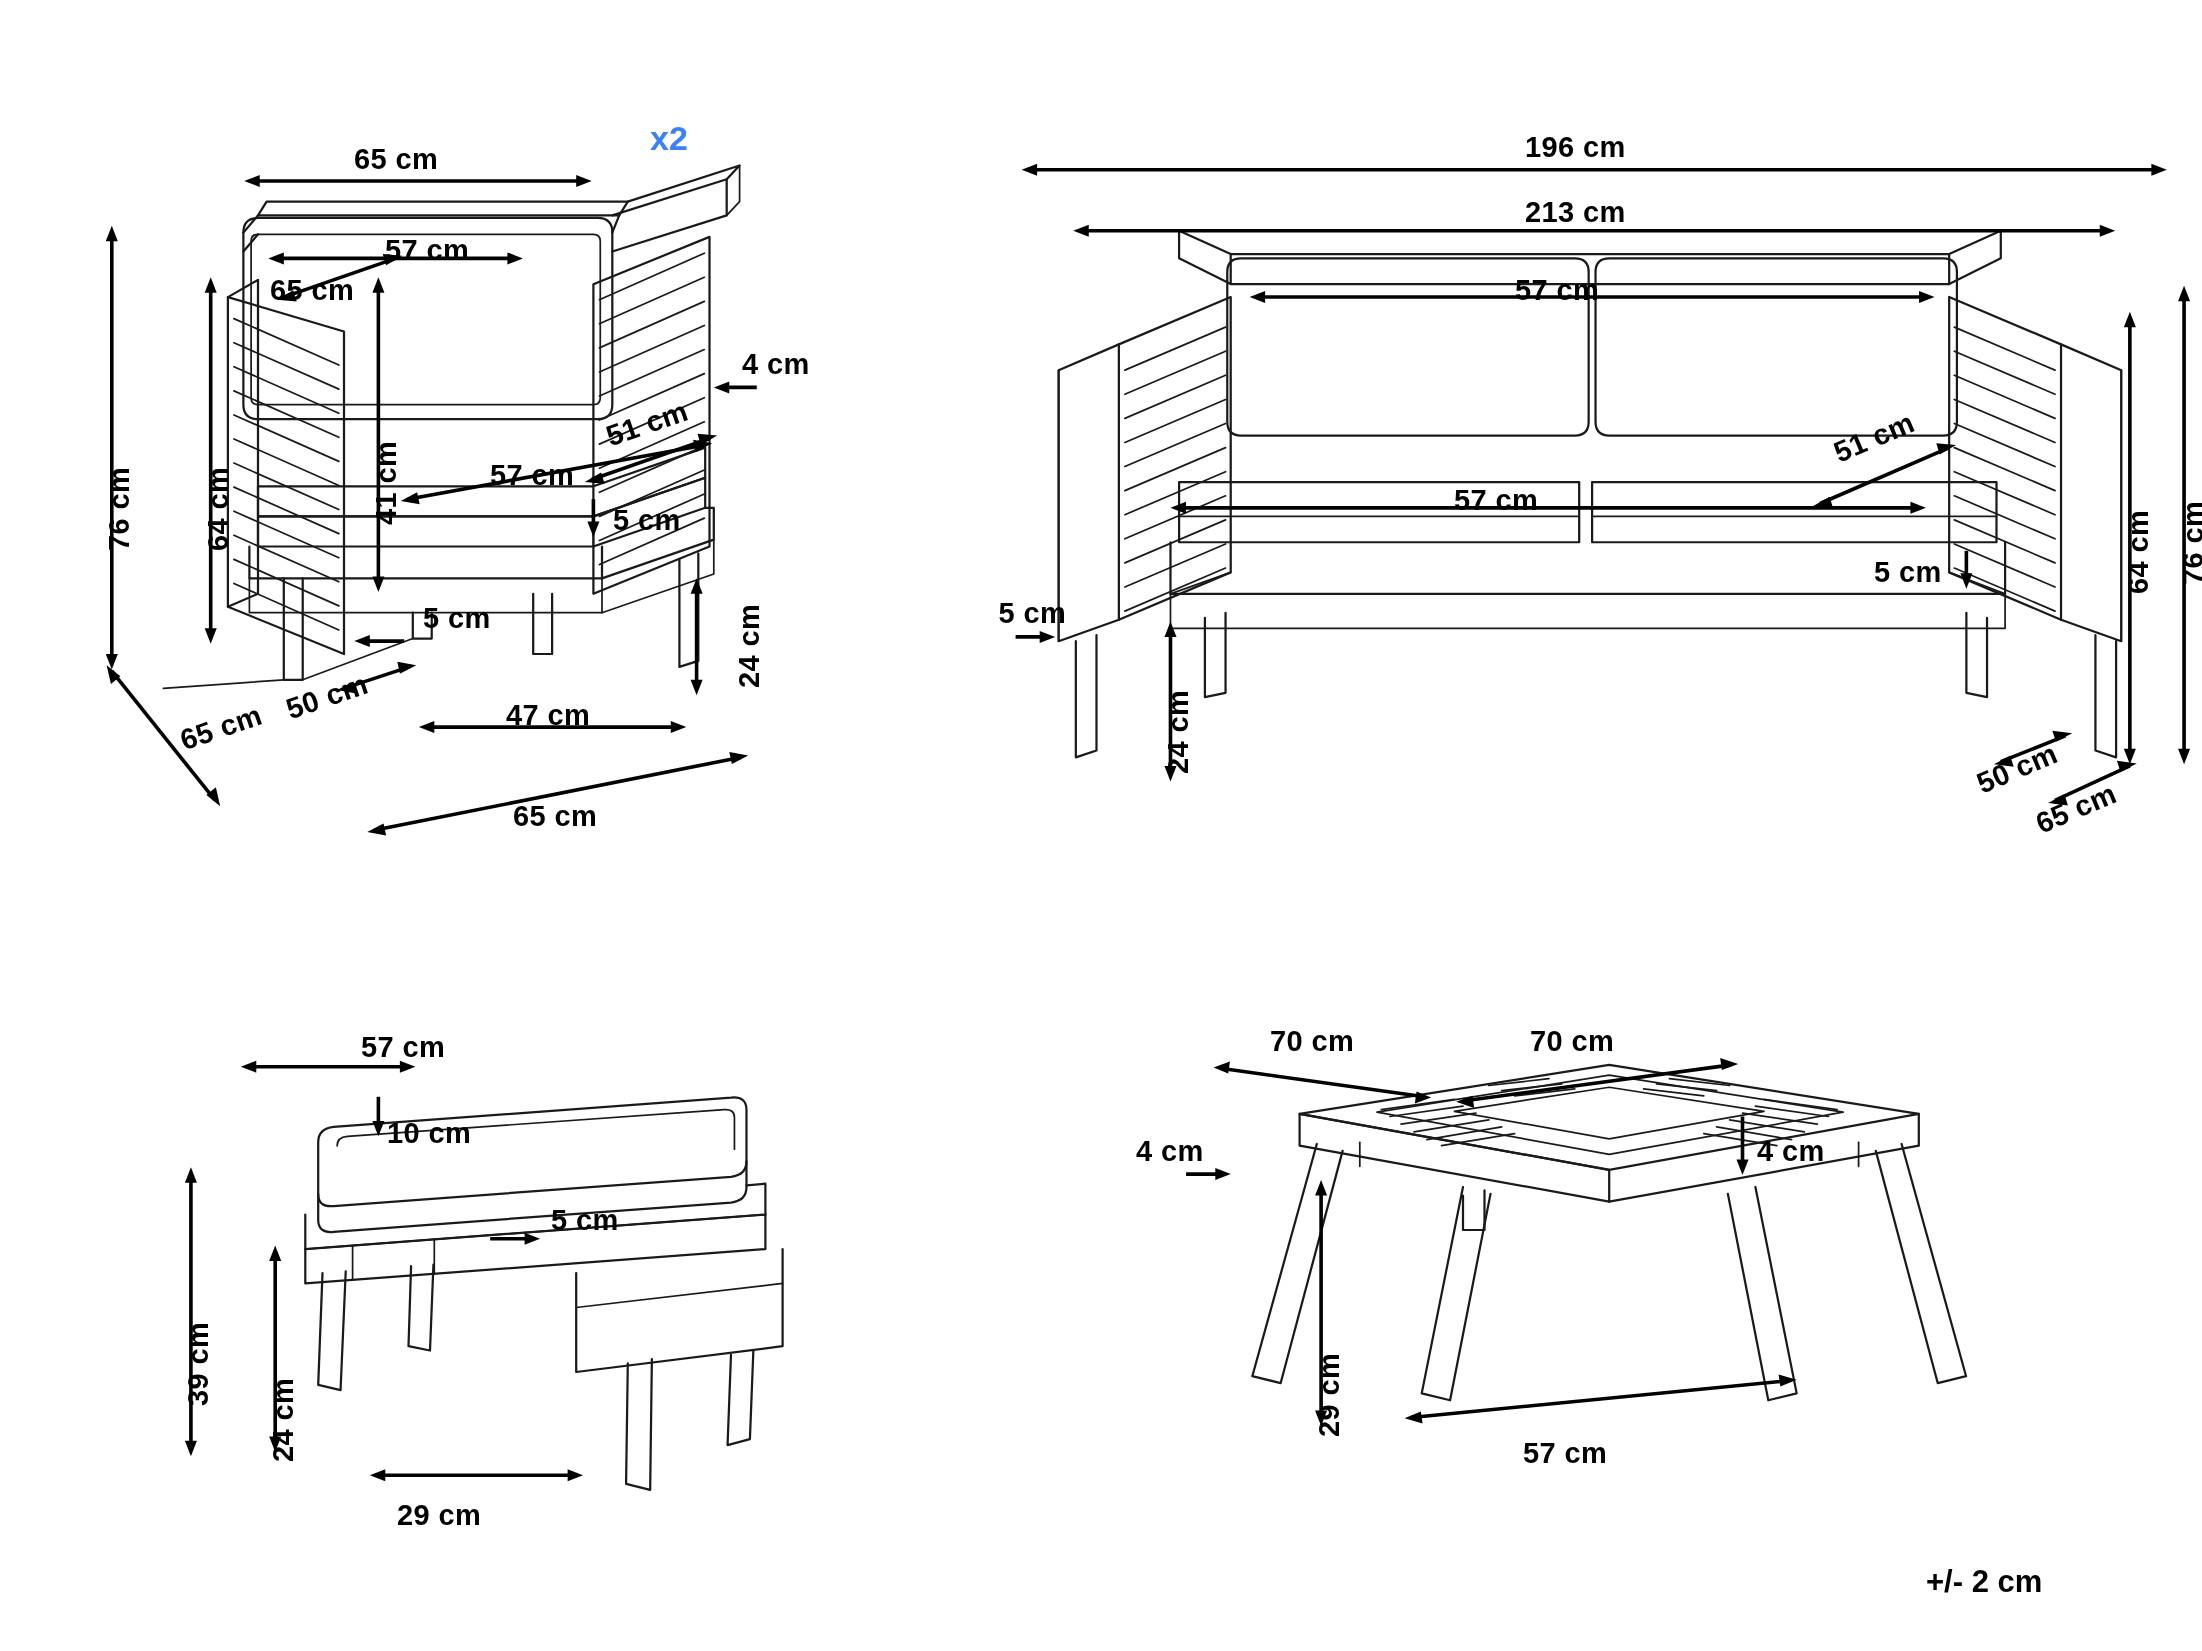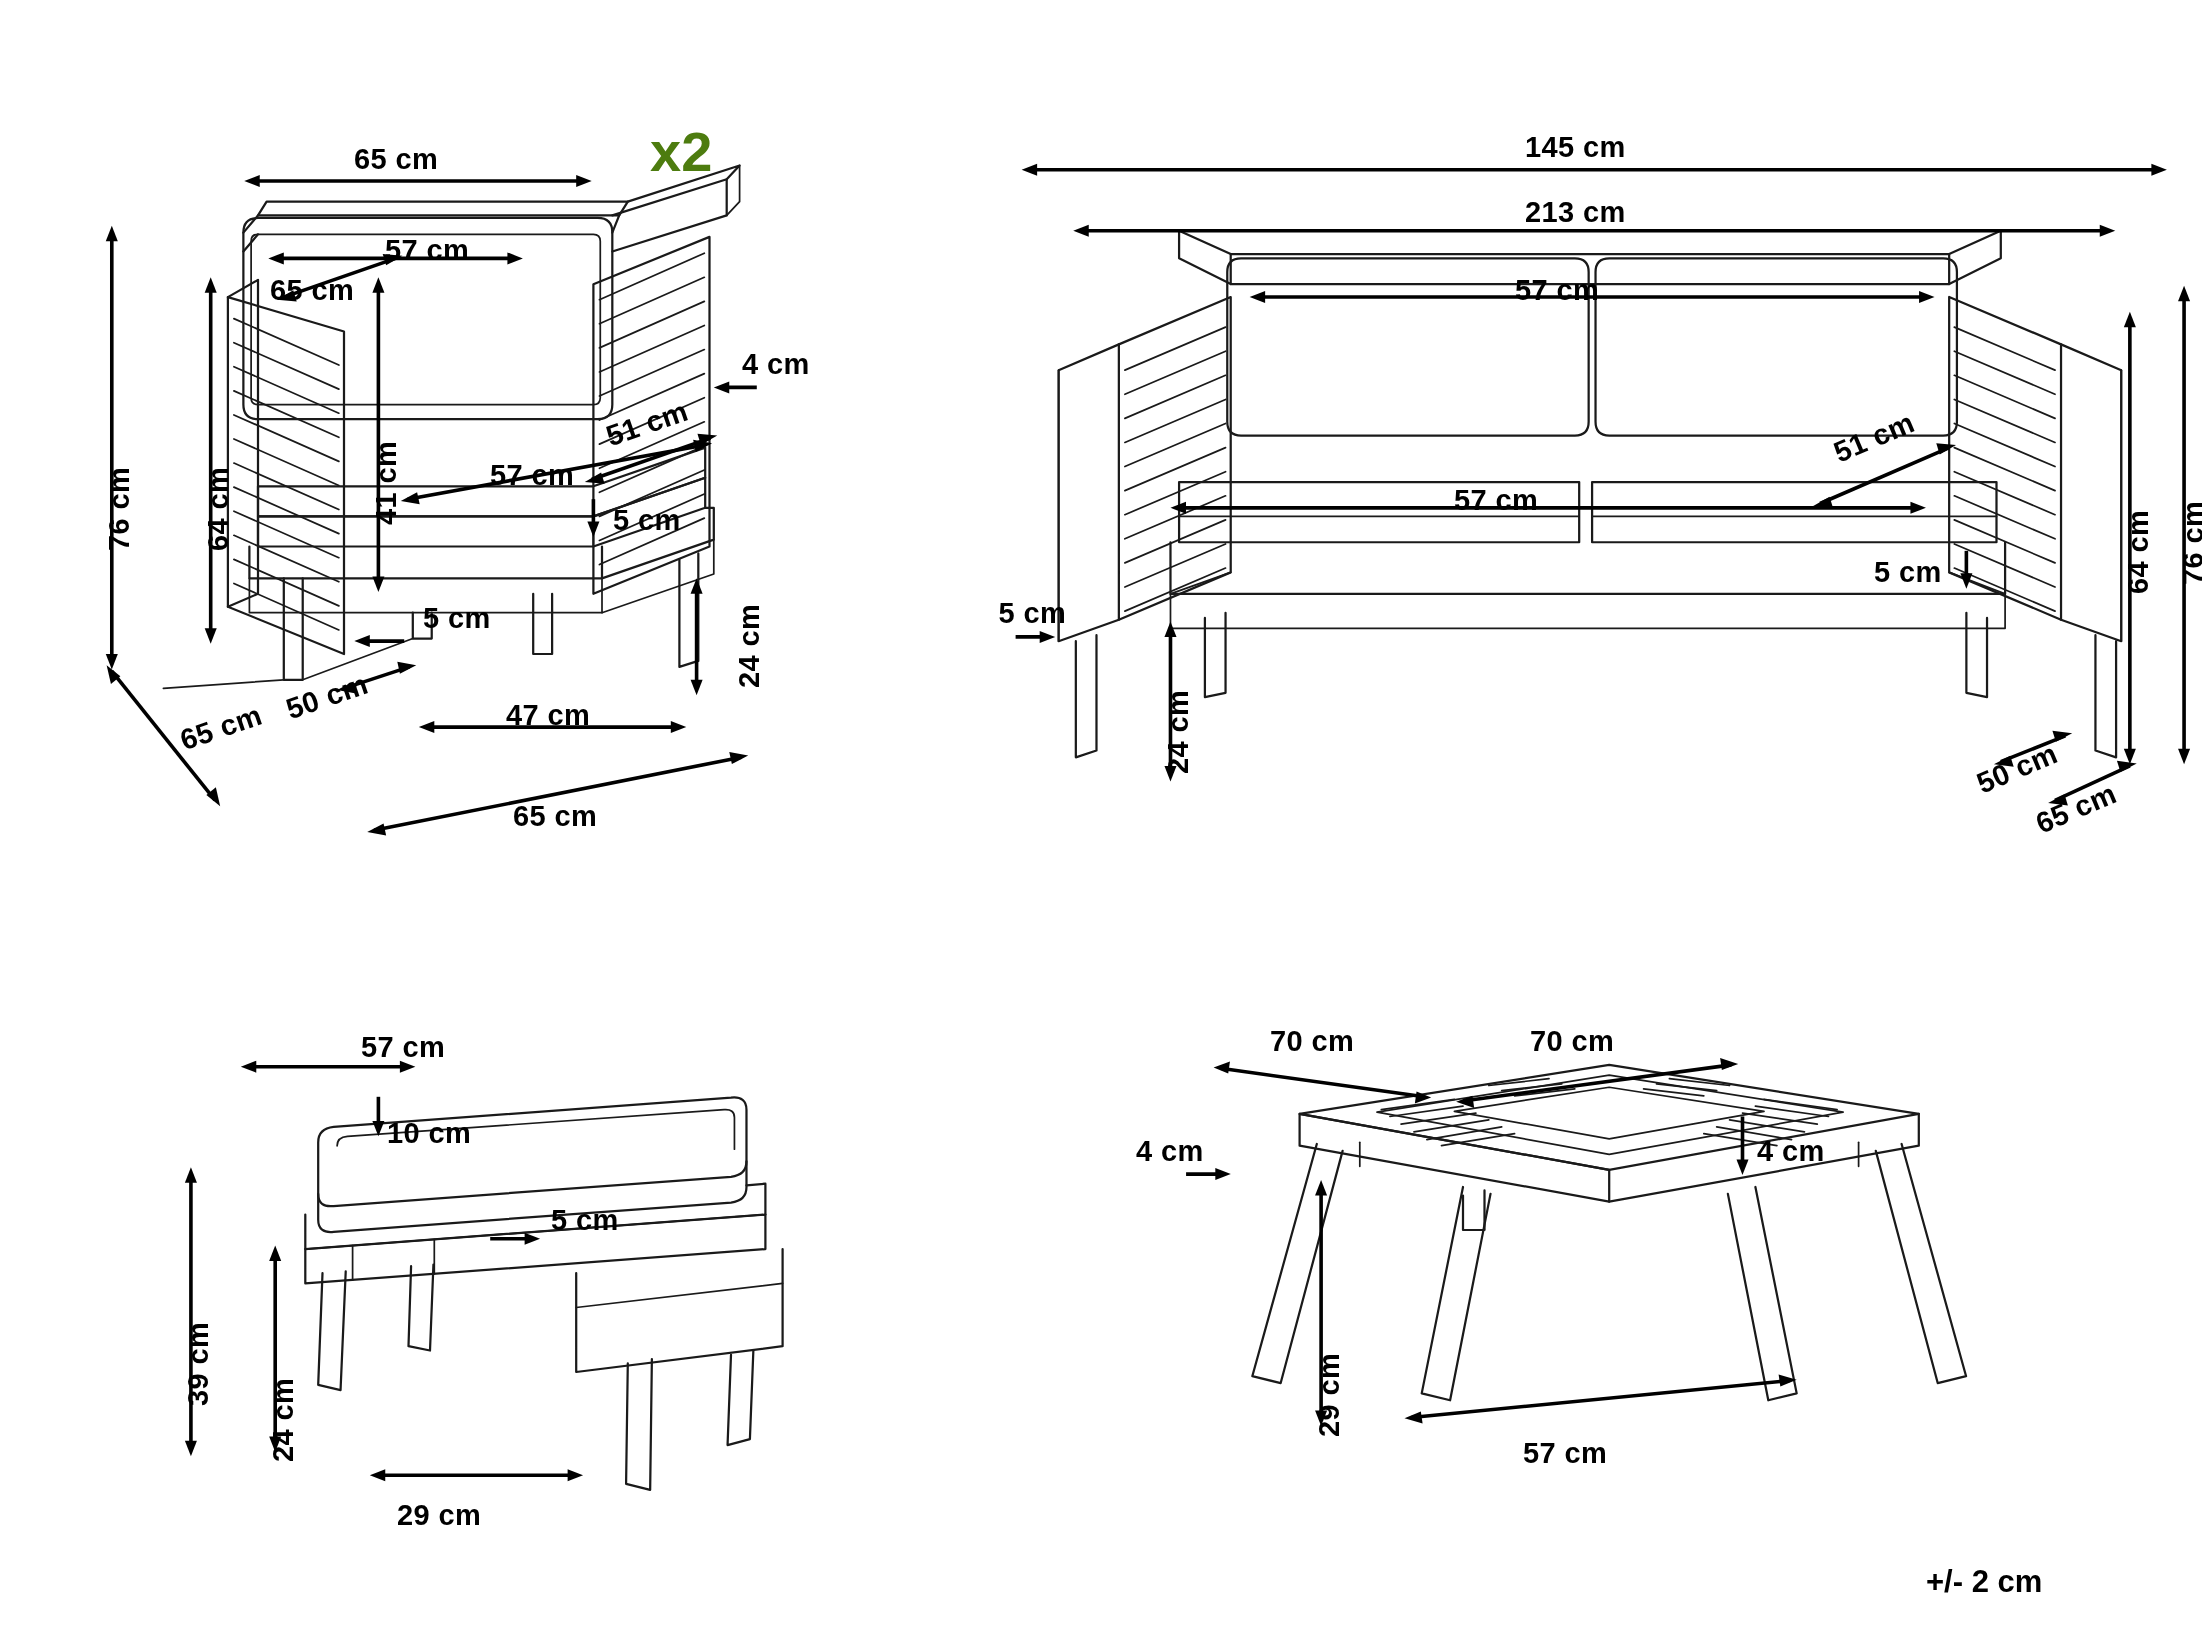--- a/index.html
+++ b/index.html
@@ -31,22 +31,22 @@
     letter-spacing: 0.4px;
   }
   .dimlabel.vert {
     transform: rotate(-90deg);
     transform-origin: left top;
   }
   .bigtag {
     position: absolute;
     font-family: "Liberation Sans", sans-serif;
     font-weight: bold;
-    font-size: 56px;
-    color: #4d7c0f;
+    font-size: 34px;
+    color: #3b82f6;
   }
   .tolerance {
     position: absolute;
     font-family: "Liberation Sans", sans-serif;
     font-weight: bold;
     font-size: 31px;
     color: #000000;
   }
   .furn-line { fill: none; stroke: #1a1a1a; stroke-width: 2.6; stroke-linejoin: round; stroke-linecap: round; }
   .furn-thin { fill: none; stroke: #1a1a1a; stroke-width: 2.0; stroke-linejoin: round; stroke-linecap: round; }
@@ -317,21 +317,21 @@
 
       <path class="dim-line" d="M1155,885 L1230,855"></path>
       <path class="dim-arrow" d="M1147,888 L1166,878 L1170,891 Z"></path>
       <path class="dim-arrow" d="M1238,852 L1219,862 L1215,849 Z"></path>
 
       <path class="dim-line" d="M1218,930 L1305,890"></path>
       <path class="dim-arrow" d="M1210,933 L1229,923 L1233,936 Z"></path>
       <path class="dim-arrow" d="M1313,887 L1294,897 L1290,884 Z"></path>
     </svg>
 
-    <div class="dimlabel" style="left:518px; top:131px;">145 cm</div>
+    <div class="dimlabel" style="left:518px; top:131px;">196 cm</div>
     <div class="dimlabel" style="left:518px; top:196px;">213 cm</div>
     <div class="dimlabel" style="left:508px; top:274px;">57 cm</div>
     <div class="dimlabel" style="left:822px; top:439px; transform: rotate(-23deg); transform-origin:left top;">51 cm</div>
     <div class="dimlabel" style="left:447px; top:484px;">57 cm</div>
     <div class="dimlabel" style="left:867px; top:556px;">5 cm</div>
     <div class="dimlabel" style="left:-8.6px; top:597px;">5 cm</div>
     <div class="dimlabel vert" style="left:155px; top:774px;">24 cm</div>
     <div class="dimlabel vert" style="left:1115px; top:594px;">64 cm</div>
     <div class="dimlabel vert" style="left:1170px; top:585px;">76 cm</div>
     <div class="dimlabel" style="left:965px; top:770px; transform: rotate(-23deg); transform-origin:left top;">50 cm</div>

